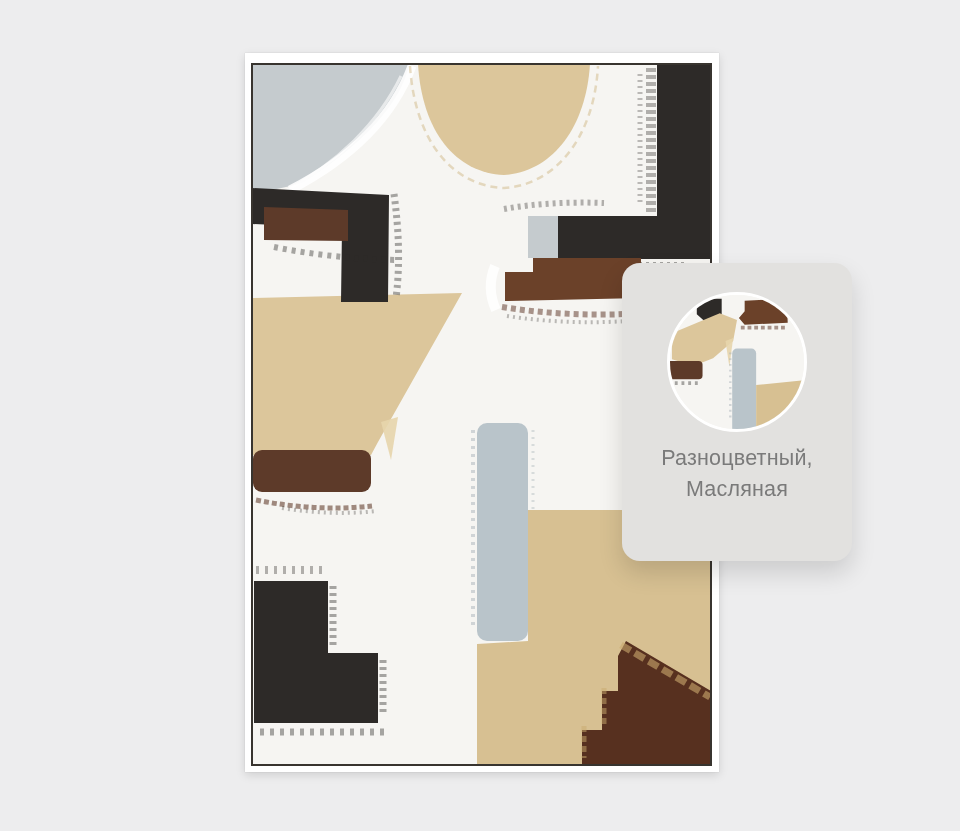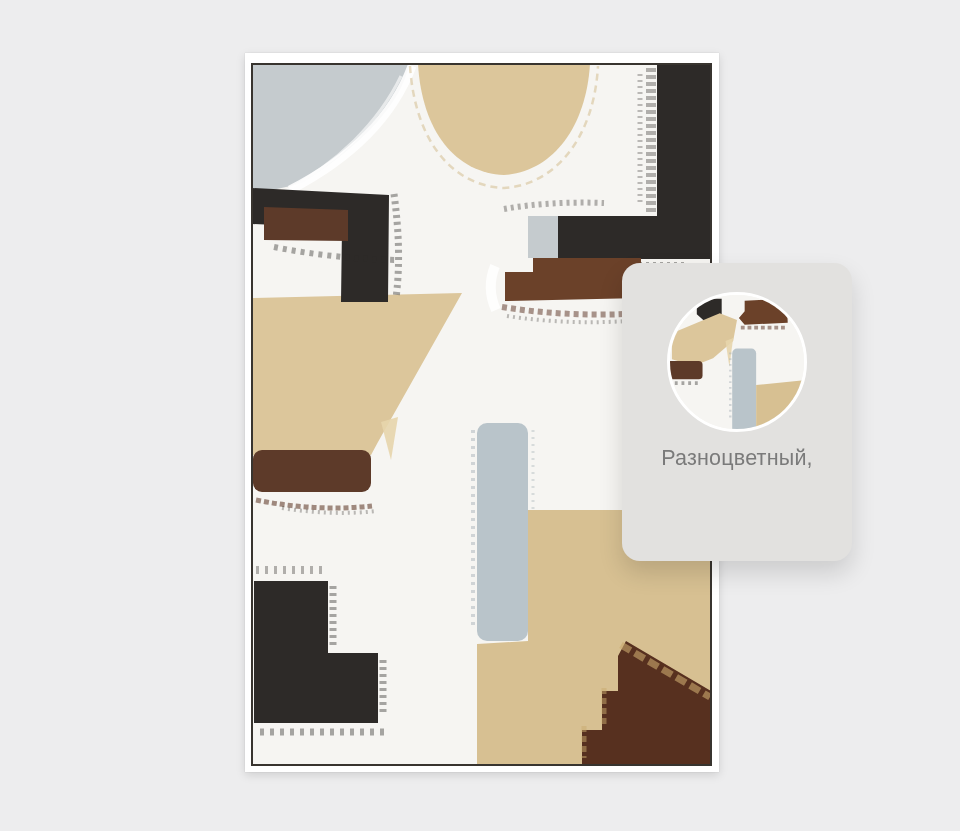--- a/index.html
+++ b/index.html
@@ -142,16 +142,17 @@
   </div>
 
   <div class="card">
     <div class="detail-circle">
       <svg viewBox="0 0 140 140" xmlns="http://www.w3.org/2000/svg">
         <use href="#detailg"></use>
       </svg>
     </div>
     <div class="card-text">
       <div>Разноцветный,</div>
+      <div>Масляная</div>
     </div>
   </div>
 
 </div>
 
 </body></html>

